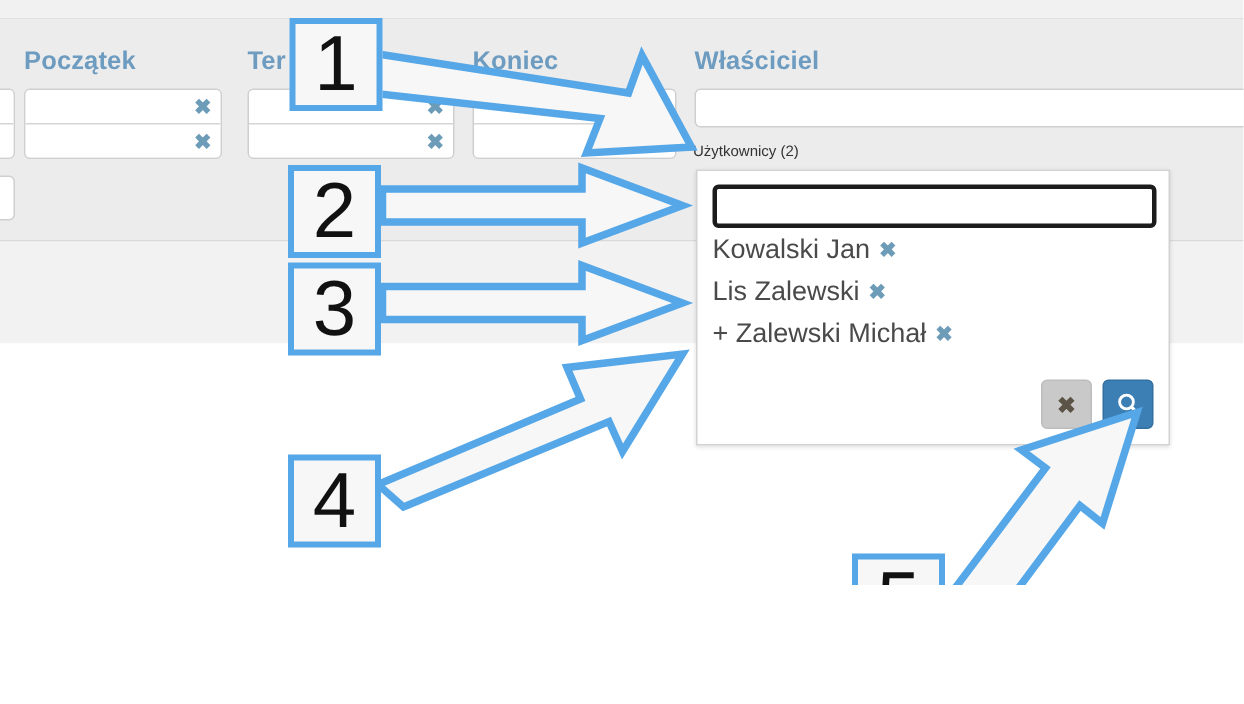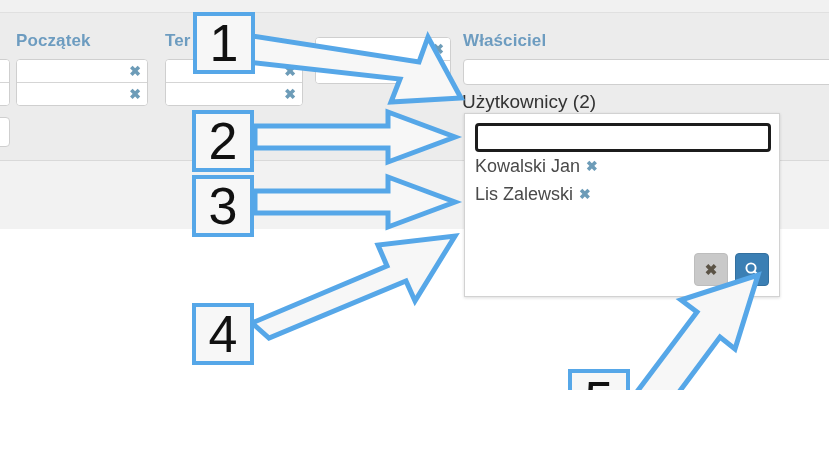--- a/index.html
+++ b/index.html
@@ -96,21 +96,21 @@
     border: 1px solid #cfcfcf;
     border-radius: 4px;
     background: #ffffff;
   }
 
   
   .users-caption {
     position: absolute;
     left: 462px;
     top: 94px;
-    font-size: 19px;
+    font-size: 10px;
     color: #333333;
     line-height: 16px;
     white-space: nowrap;
   }
   .users-panel {
     position: absolute;
     left: 464px;
     top: 113px;
     width: 316px;
     height: 184px;
@@ -244,20 +244,21 @@
       <div class="field-row">
         <span class="clear-x">✖</span>
       </div>
       <div class="field-row">
         <span class="clear-x">✖</span>
       </div>
     </div>
   </div>
 
   <div class="filter-col col-koniec">
+    <div class="filter-label">Koniec</div>
     <div class="field-stack">
       <div class="field-row">
         <span class="clear-x">✖</span>
       </div>
       <div class="field-row"></div>
     </div>
   </div>
 
   <div class="filter-col col-wlasc">
     <div class="filter-label">Właściciel</div>
@@ -268,20 +269,23 @@
 
   <div class="users-panel">
     <div class="users-search"></div>
 
     <div class="users-list">
       <div class="user-item">
         <span>Kowalski Jan</span><span class="item-x">✖</span>
       </div>
       <div class="user-item">
         <span>Lis Zalewski</span><span class="item-x">✖</span>
+      </div>
+      <div class="user-item">
+        <span>+ Zalewski Michał</span><span class="item-x">✖</span>
       </div>
     </div>
 
     <div class="panel-actions">
       <div class="btn btn-clear">✖</div>
       <div class="btn btn-search">
         <svg width="17" height="17" viewBox="0 0 17 17">
           <circle cx="7" cy="7" r="4.6" fill="none" stroke="#ffffff" stroke-width="1.9"></circle>
           <line x1="10.4" y1="10.4" x2="14.6" y2="14.6" stroke="#ffffff" stroke-width="2.1" stroke-linecap="round"></line>
         </svg>

